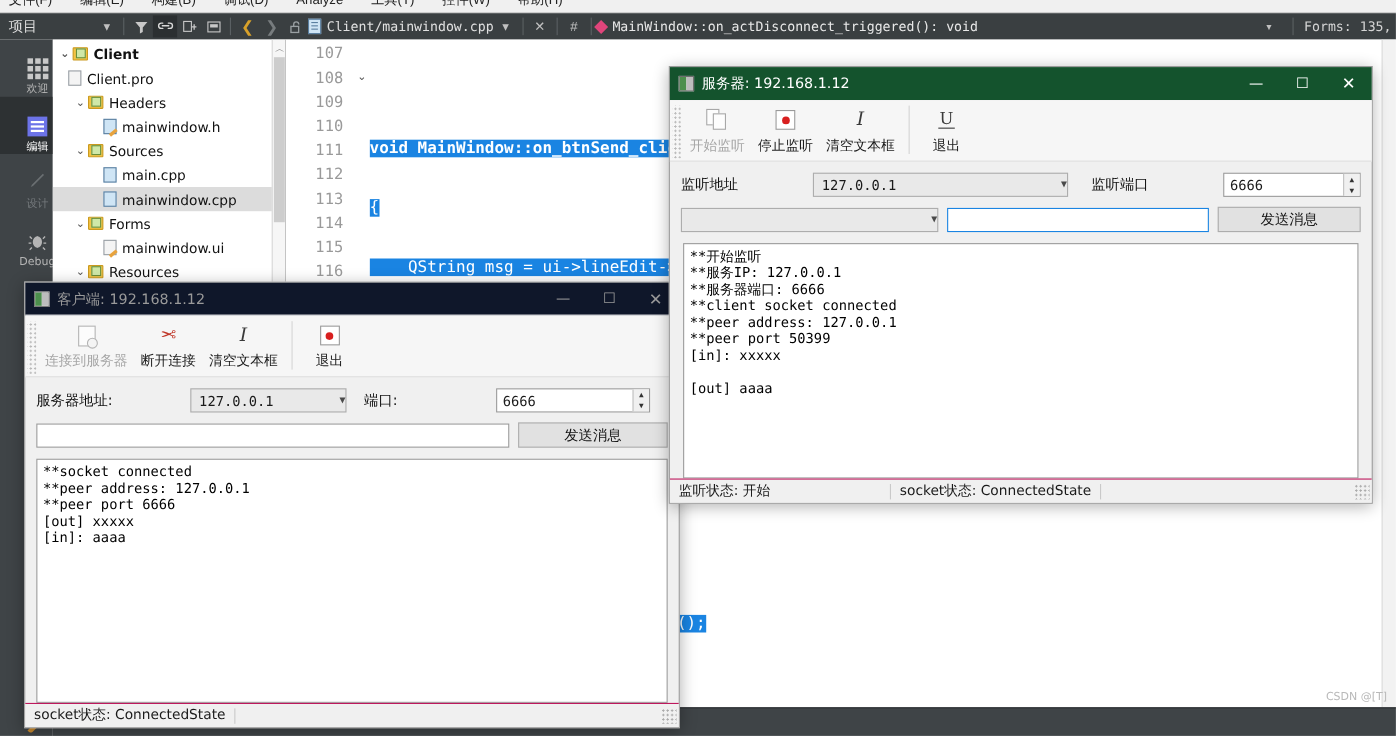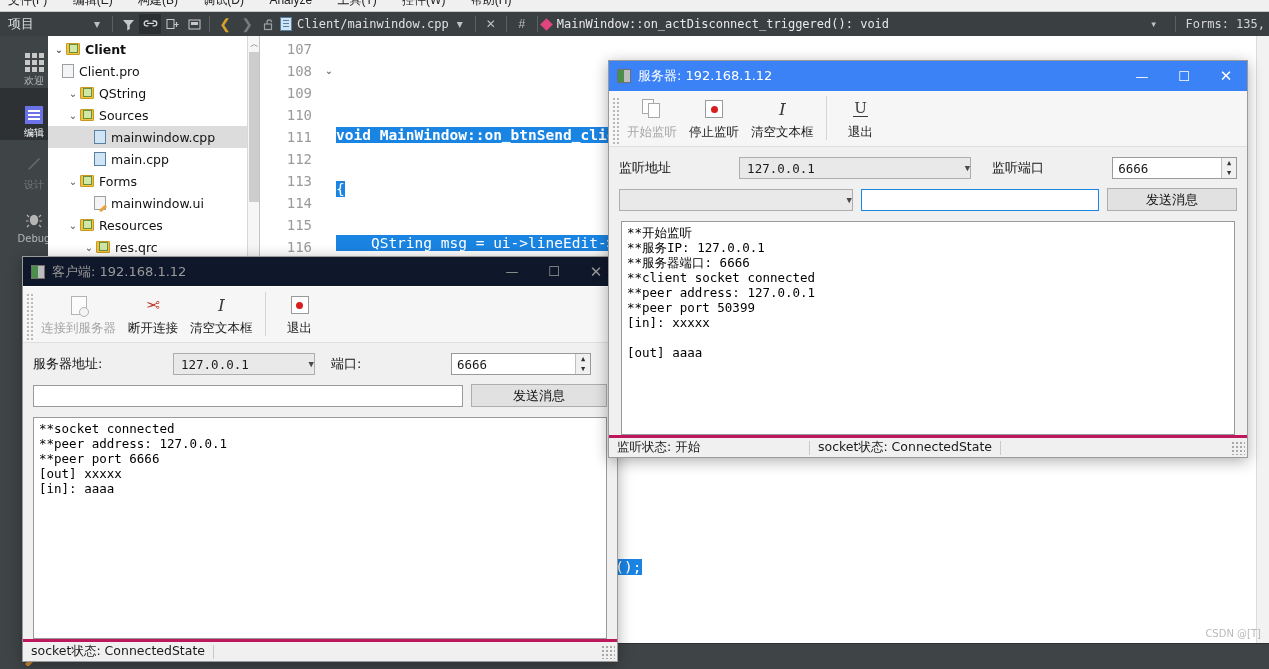--- a/index.html
+++ b/index.html
@@ -181,21 +181,21 @@
   .qt-window {
     position: absolute; background: #f0f0f0;
     border: 1px solid #9a9a9a;
     box-shadow: 0 3px 14px rgba(0,0,0,0.32);
     display: flex; flex-direction: column;
   }
   .qt-titlebar {
     height: 30px; display: flex; align-items: center;
     padding-left: 8px; font-size: 13px; font-family: "DejaVu Sans", sans-serif;
   }
-  .qt-titlebar.active { background: #3b82f6; color: #ffffff; }
+  .qt-titlebar.active { background: #14532d; color: #ffffff; }
   .qt-titlebar.inactive { background: #0f172a; color: #9a9a9a; border-bottom: 1px solid #ffffff; }
   .qt-appicon {
     width: 14px; height: 14px; margin-right: 7px; flex: 0 0 auto;
     background: #ffffff; border: 1px solid #6e6e6e; display: flex;
   }
   .qt-appicon i { display: block; width: 50%; height: 100%; }
   .qt-appicon i:first-child { background: #4c8f4c; }
   .qt-appicon i:last-child { background: #bdbdbd; }
   .qt-wbtns { margin-left: auto; display: flex; height: 30px; }
   .qt-wbtn {
@@ -284,21 +284,21 @@
     font-size: 13px; color: #111; font-family: "DejaVu Sans", sans-serif;
   }
   .qt-textarea {
     background: #ffffff; border: 1px solid #9a9a9a; overflow: hidden;
     font-family: "DejaVu Sans Mono", monospace; font-size: 12.5px;
     color: #000; padding: 3px 5px; white-space: pre; line-height: 15px;
   }
   .qt-statusbar {
     height: 22px; display: flex; align-items: center; background: #f0f0f0;
     font-size: 12.5px; font-family: "DejaVu Sans", sans-serif; color: #1a1a1a;
-    border-top: 3px solid #be185d;
+    border-top: 1px solid #be185d;
   }
   .qt-statusbar .seg { padding: 0 8px; height: 16px; display: flex; align-items: center; }
   .qt-statusbar .divider { width: 1px; height: 14px; background: #c9c9c9; }
   .sizegrip {
     margin-left: auto; width: 14px; height: 14px; margin-right: 2px;
     background-image: radial-gradient(#a8a8a8 1px, transparent 1px);
     background-size: 4px 4px;
   }
 </style>
 </head>
@@ -469,34 +469,38 @@
         <span>Client</span>
       </div>
       <div class="tree-row" style="">
         <span class="chev"></span>
         <span class="doc-ico"></span>
         <span>Client.pro</span>
       </div>
       <div class="tree-row" style="padding-left:18px">
         <span class="chev">⌄</span>
         <span class="folder yellow"></span>
-        <span>QString</span>
+        <span>Headers</span>
+      </div>
+      <div class="tree-row" style="padding-left:46px">
+        <span class="doc-ico note pen"></span>
+        <span>mainwindow.h</span>
       </div>
       <div class="tree-row" style="padding-left:18px">
         <span class="chev">⌄</span>
         <span class="folder yellow"></span>
         <span>Sources</span>
       </div>
+      <div class="tree-row" style="padding-left:46px">
+        <span class="doc-ico note"></span>
+        <span>main.cpp</span>
+      </div>
       <div class="tree-row sel" style="padding-left:46px">
         <span class="doc-ico note"></span>
         <span>mainwindow.cpp</span>
-      </div>
-      <div class="tree-row" style="padding-left:46px">
-        <span class="doc-ico note"></span>
-        <span>main.cpp</span>
       </div>
       <div class="tree-row" style="padding-left:18px">
         <span class="chev">⌄</span>
         <span class="folder yellow"></span>
         <span>Forms</span>
       </div>
       <div class="tree-row" style="padding-left:46px">
         <span class="doc-ico pen"></span>
         <span>mainwindow.ui</span>
       </div>

